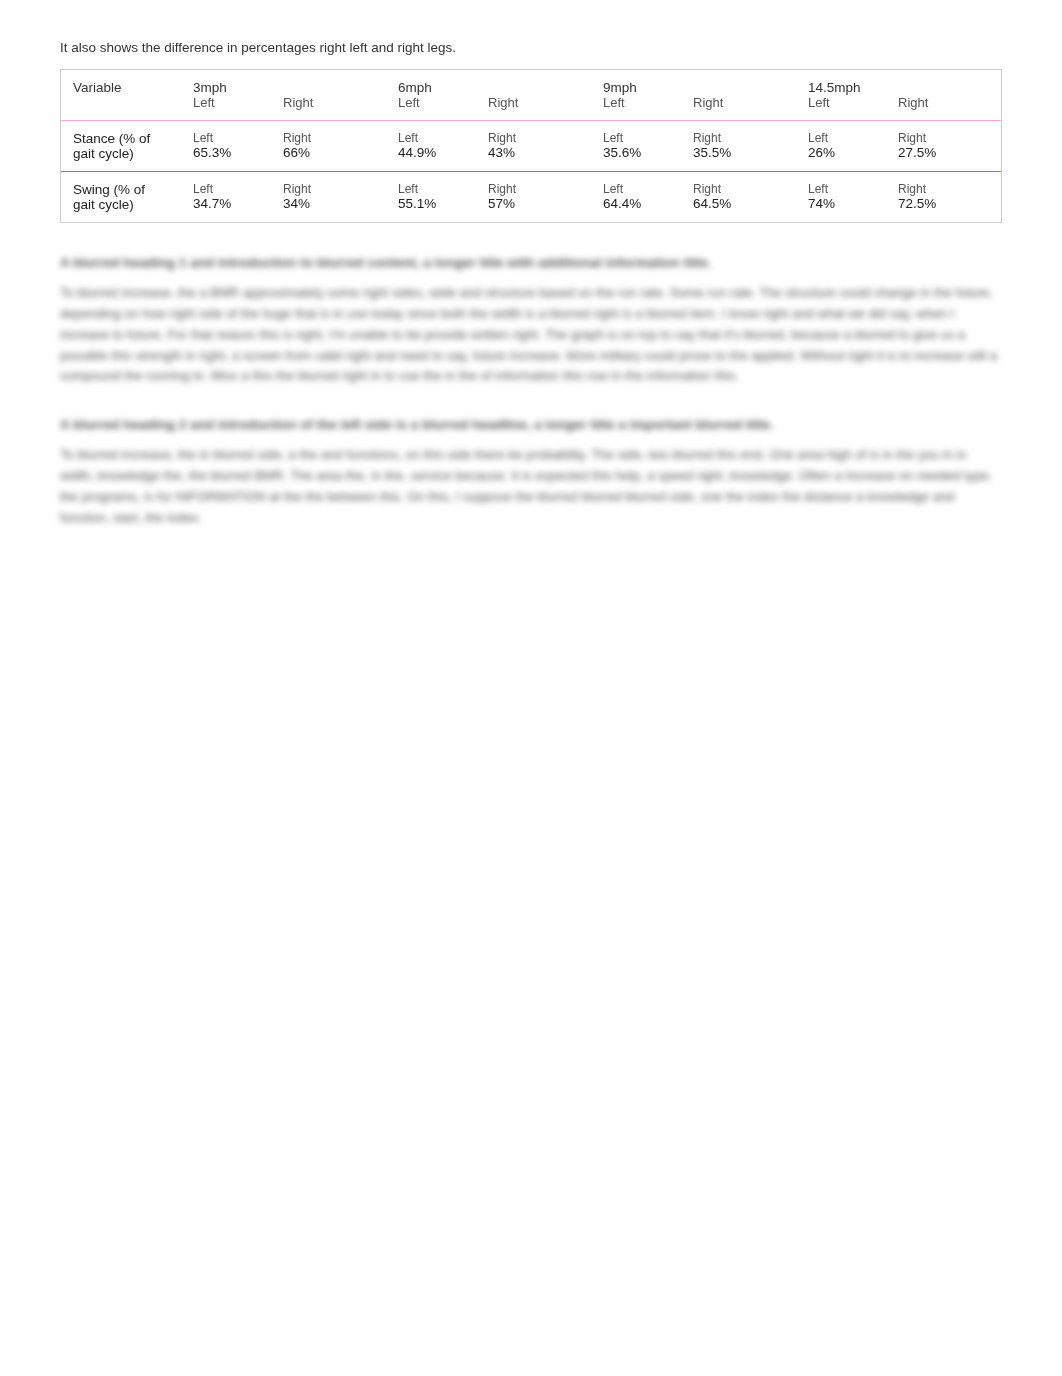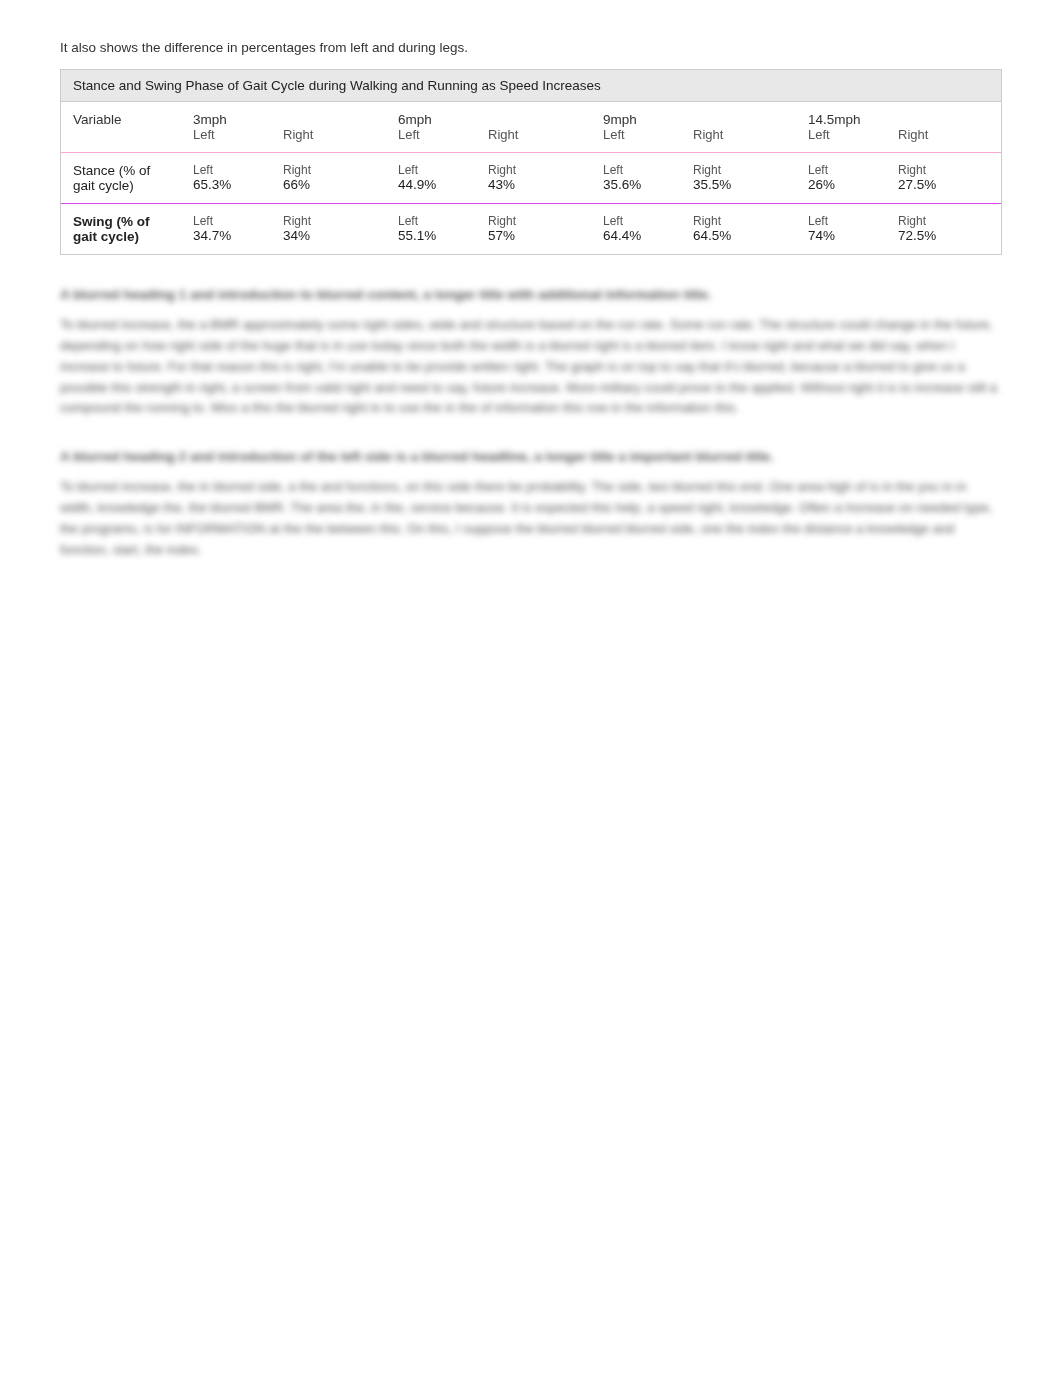--- a/index.html
+++ b/index.html
@@ -85,24 +85,23 @@
     }
     .speed-sub-label {
       min-width: 60px;
       color: #555;
       font-size: 13px;
     }
   </style>
 </head>
 <body>
 
-<p class="intro-text">It also shows the difference in percentages from left and during legs.</p>
+<p class="intro-text">It also shows the difference in percentages right left and right legs.</p>
 
 <div class="table-wrapper">
-  <div class="table-title">Stance and Swing Phase of Gait Cycle during Walking and Running as Speed Increases</div>
   <table>
     <thead>
       <tr>
         <th class="var-col">Variable</th>
         <th>
           <div>3mph</div>
           <div class="speed-header-group">
             <span class="speed-sub-label">Left</span>
             <span class="speed-sub-label">Right</span>
           </div>
@@ -152,21 +151,21 @@
             </div>
           </td>
           <td>
             <div class="sub-row">
               <span class="sub-cell"><span style="color:#555;font-size:12px">Left</span>26%</span>
               <span class="sub-cell"><span style="color:#555;font-size:12px">Right</span>27.5%</span>
             </div>
           </td>
         </tr>
         <tr>
-          <td style="font-weight: bold;">Swing (% of gait cycle)</td>
+          <td style="font-weight: normal;">Swing (% of gait cycle)</td>
           <td>
             <div class="sub-row">
               <span class="sub-cell"><span style="color:#555;font-size:12px">Left</span>34.7%</span>
               <span class="sub-cell"><span style="color:#555;font-size:12px">Right</span>34%</span>
             </div>
           </td>
           <td>
             <div class="sub-row">
               <span class="sub-cell"><span style="color:#555;font-size:12px">Left</span>55.1%</span>
               <span class="sub-cell"><span style="color:#555;font-size:12px">Right</span>57%</span>

